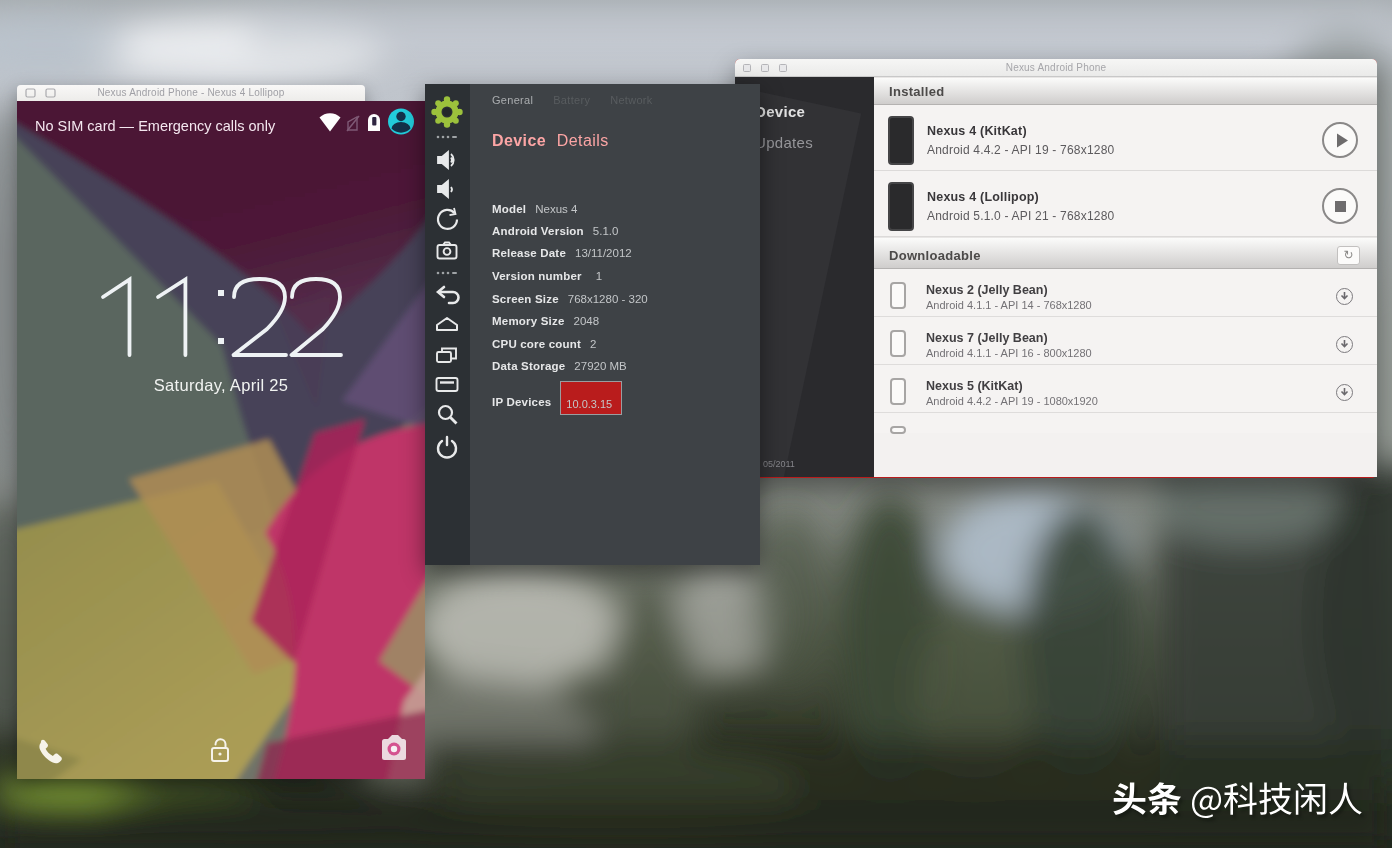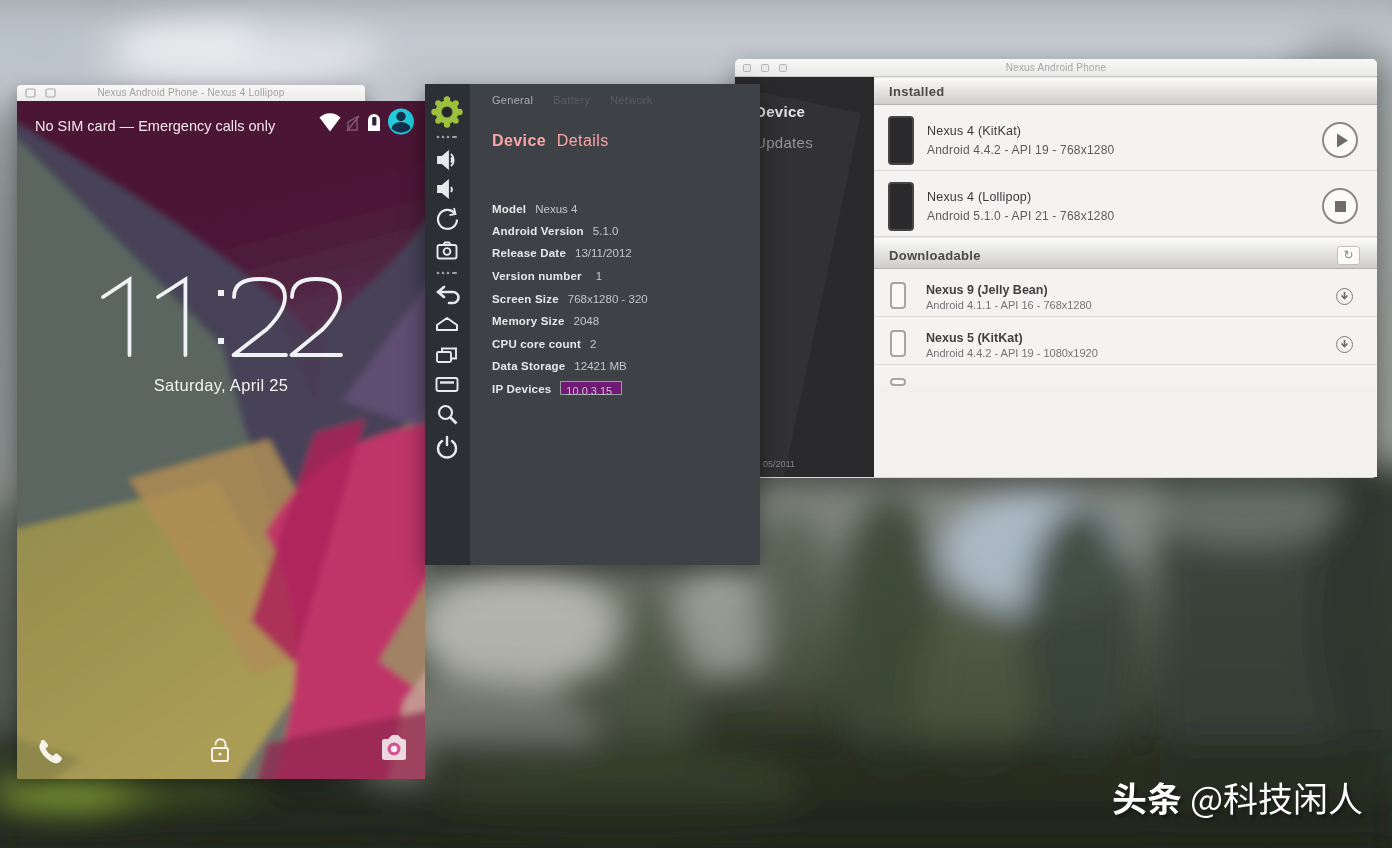--- a/index.html
+++ b/index.html
@@ -15,39 +15,39 @@
 #panel .side{width:45px;background:#2c3034;display:flex;flex-direction:column;align-items:center}
 #panel .main{flex:1;position:relative;color:#ddd}
 .tabs{position:absolute;top:10px;left:22px;font-size:11px;color:#aaadaf;letter-spacing:.3px;filter:blur(.4px)}
 .tabs span{margin-right:20px}
 .tabs .dim{color:#585c5f;filter:blur(.6px)}
 .dtitle{position:absolute;top:48px;left:22px;font-size:16px;color:#fca5a5;letter-spacing:.4px}
 .dtitle b{font-weight:bold;margin-right:6px}
 .drow{position:absolute;left:22px;font-size:11.5px;white-space:nowrap;filter:blur(.3px)}
 .drow b{color:#e6e7e8;letter-spacing:.2px}
 .drow span{color:#c3c6c8;margin-left:9px}
-.ipbox{display:inline-block;margin-left:9px;background:#701a75;color:#7c7f82;border:1px solid #9a9da0;padding:3px 5px;font-size:11px;height:14px;line-height:13px;vertical-align:-2px;min-width:62px}
-
-#mgr{z-index:4;left:735px;top:59px;width:642px;height:419px;border-radius:5px;box-shadow:0 10px 26px rgba(0,0,0,.4);background:#fde047}
+.ipbox{display:inline-block;margin-left:9px;background:#b91c1c;color:#7c7f82;border:1px solid #9a9da0;padding:16px 5px;font-size:11px;height:14px;line-height:13px;vertical-align:-2px;min-width:62px}
+
+#mgr{z-index:4;left:735px;top:59px;width:642px;height:419px;border-radius:5px;box-shadow:0 10px 26px rgba(0,0,0,.4);background:#b91c1c}
 #mgr .tbar{height:18px;background:linear-gradient(#f6f6f5,#eaeae9);border-bottom:1px solid #c8c8c8;border-radius:5px 5px 0 0;position:relative}
 #mgr .tbar .ttl{font-size:10px;color:#a6a6aa;top:3px}
 .wicons{position:absolute;left:8px;top:5px;display:flex;gap:10px}
 .wicons i{width:8px;height:8px;border:1px solid #b4b4b8;border-radius:1.5px;background:#e8e8ea;display:block}
 #mgr .mbody{display:flex;height:400px}
 #mside{width:139px;background:#2a2a2d;position:relative;overflow:hidden}
 #mside .sheen{position:absolute;left:-45px;top:0;width:175px;height:430px;background:#3a3a3e;transform:rotate(12deg);transform-origin:top left;opacity:.5}
 #mside .dev{position:absolute;left:20px;top:26px;color:#e2e2e2;font-size:15px;font-weight:bold;letter-spacing:.3px;filter:blur(.7px)}
 #mside .upd{position:absolute;left:20px;top:57px;color:#96969a;font-size:15px;letter-spacing:.3px;filter:blur(.4px)}
 #mside .ver{position:absolute;left:28px;bottom:8px;color:#85858a;font-size:9px;filter:blur(.6px)}
 #mcontent{flex:1;background:#f3f1f0;position:relative;overflow:hidden}
 .hdr{height:28px;background:linear-gradient(#fbfbfa,#cfcdcc);border-bottom:1px solid #b4b2b1;border-top:1px solid #e8e6e5;position:relative}
 .hdr span{position:absolute;left:15px;top:6px;font-size:13px;font-weight:bold;color:#4c4a49;letter-spacing:.3px;filter:blur(.4px)}
 .irow{height:63px;border-bottom:1px solid #dcdad9;position:relative;background:#f5f3f2}
 .irow .ph{position:absolute;left:14px;top:11px;width:26px;height:49px;background:#2a2a2c;border:2px solid #454547;border-radius:4px}
-.irow .t1{position:absolute;left:53px;top:19px;font-size:12.5px;font-weight:normal;color:#39373a;letter-spacing:.2px;filter:blur(.4px)}
+.irow .t1{position:absolute;left:53px;top:19px;font-size:12.5px;font-weight:bold;color:#39373a;letter-spacing:.2px;filter:blur(.4px)}
 .irow .t2{position:absolute;left:53px;top:38px;font-size:12px;color:#5c5a5d;letter-spacing:.2px;filter:blur(.4px)}
 .bigbtn{position:absolute;right:19px;top:17px;width:36px;height:36px;border:2px solid #8a8888;border-radius:50%;background:#fbfaf9}
 .drow2{height:48px;border-bottom:1px solid #dedcdb;position:relative;background:#f5f3f2}
 .drow2 .ph{position:absolute;left:16px;top:13px;width:16px;height:27px;border:2px solid #a7a5a4;border-radius:4px;background:#fbfaf9}
 .drow2 .t1{position:absolute;left:52px;top:14px;font-size:12.5px;font-weight:bold;color:#413f42;filter:blur(.4px)}
 .drow2 .t2{position:absolute;left:52px;top:30px;font-size:11px;color:#747276;filter:blur(.4px)}
 .dlbtn{position:absolute;right:24px;top:19px;width:17px;height:17px;border:1.5px solid #7c7a7e;border-radius:50%;color:#6a686c}
 .refbtn{position:absolute;right:17px;top:4px;width:23px;height:19px;background:#fcfbfa;border:1px solid #c2c0bf;border-radius:3px;color:#8a8886;font-size:12px;text-align:center;line-height:17px}
 
 #wm{z-index:8;right:24px;bottom:23px}
@@ -263,21 +263,21 @@
 <div class="main">
 <div class="tabs"><span>General</span><span class="dim">Battery</span><span class="dim">Network</span></div>
 <div class="dtitle"><b>Device</b> Details</div>
 <div class="drow" style="top:119px"><b>Model</b><span>Nexus 4</span></div>
 <div class="drow" style="top:141px"><b>Android Version</b><span>5.1.0</span></div>
 <div class="drow" style="top:163px"><b>Release Date</b><span>13/11/2012</span></div>
 <div class="drow" style="top:186px"><b>Version number</b><span style="margin-left:14px">1</span></div>
 <div class="drow" style="top:209px"><b>Screen Size</b><span>768x1280 - 320</span></div>
 <div class="drow" style="top:231px"><b>Memory Size</b><span>2048</span></div>
 <div class="drow" style="top:254px"><b>CPU core count</b><span>2</span></div>
-<div class="drow" style="top:276px"><b>Data Storage</b><span>12421 MB</span></div>
+<div class="drow" style="top:276px"><b>Data Storage</b><span>27920 MB</span></div>
 <div class="drow" style="top:297px"><b>IP Devices</b><span class="ipbox">10.0.3.15</span></div>
 </div>
 </div>
 
 <div id="mgr" class="abs">
 <div class="tbar">
         <span class="ttl abs">Nexus Android Phone</span>
 <div class="wicons">
           <i></i>
           <i></i>
@@ -310,22 +310,30 @@
 <div class="bigbtn"><svg width="32" height="32">
                 <rect x="11" y="11" width="11" height="11" fill="#6e6c6d"></rect>
               </svg></div>
           </div>
 <div class="hdr" style="height:32px">
             <span style="top:10px">Downloadable</span>
             <div class="refbtn" style="top:8px">↻</div>
           </div>
 <div class="drow2">
             <div class="ph"></div>
-<div class="t1">Nexus 9 (Jelly Bean)</div>
-            <div class="t2">Android 4.1.1 - API 16 - 768x1280</div>
+<div class="t1">Nexus 2 (Jelly Bean)</div>
+            <div class="t2">Android 4.1.1 - API 14 - 768x1280</div>
+<div class="dlbtn"><svg width="15" height="15">
+                <path d="M7.5,3 v6 M4.5,6.5 l3,3.2 3,-3.2" stroke="#6a686c" stroke-width="1.6" fill="none"></path>
+              </svg></div>
+          </div>
+<div class="drow2">
+            <div class="ph"></div>
+<div class="t1">Nexus 7 (Jelly Bean)</div>
+            <div class="t2">Android 4.1.1 - API 16 - 800x1280</div>
 <div class="dlbtn"><svg width="15" height="15">
                 <path d="M7.5,3 v6 M4.5,6.5 l3,3.2 3,-3.2" stroke="#6a686c" stroke-width="1.6" fill="none"></path>
               </svg></div>
           </div>
 <div class="drow2">
             <div class="ph"></div>
 <div class="t1">Nexus 5 (KitKat)</div>
             <div class="t2">Android 4.4.2 - API 19 - 1080x1920</div>
 <div class="dlbtn"><svg width="15" height="15">
                 <path d="M7.5,3 v6 M4.5,6.5 l3,3.2 3,-3.2" stroke="#6a686c" stroke-width="1.6" fill="none"></path>

